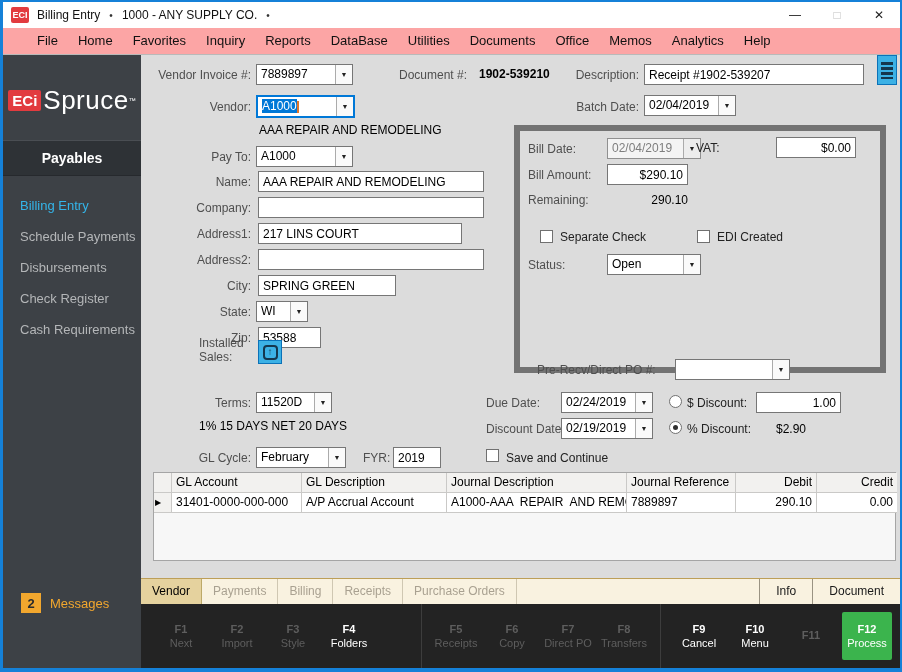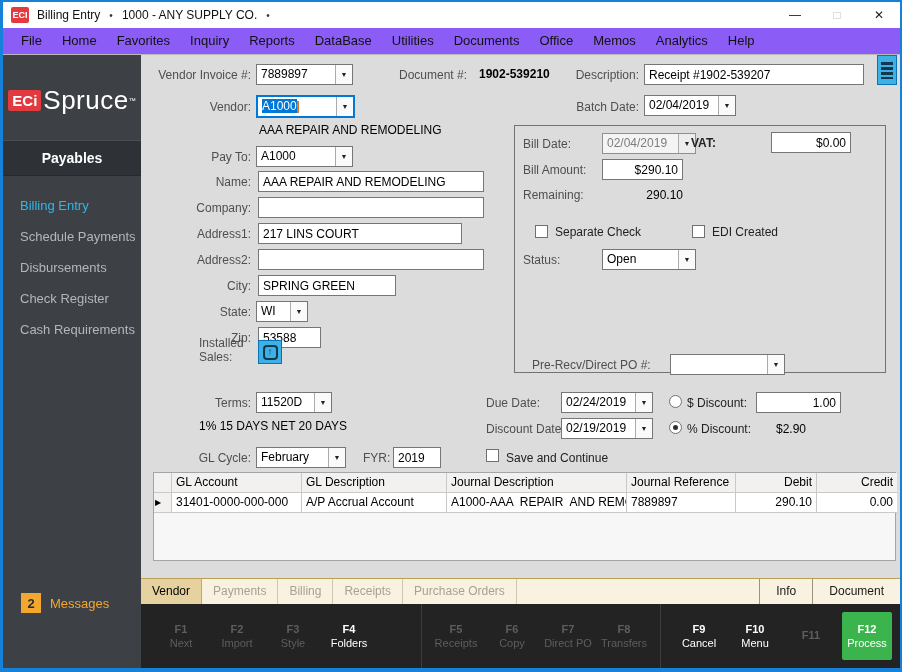--- a/index.html
+++ b/index.html
@@ -13,21 +13,21 @@
   
   .titlebar { height:26px; background:#fff; display:flex; align-items:center; padding-left:8px; flex:0 0 auto; }
   .tlogo { width:18px; height:16px; background:#e23b3f; color:#fff; font-size:9px; font-weight:bold;
            display:flex; align-items:center; justify-content:center; border-radius:2px; }
   .ttext { font-size:12px; color:#111; margin-left:8px; display:flex; gap:9px; align-items:center; }
   .tbullet { font-size:10px; color:#333; }
   .tspacer { flex:1; }
   .wbtn { width:42px; height:26px; display:flex; align-items:center; justify-content:center; font-size:12px; color:#222; }
   .wbtn.dim { color:#c3c3c3; }
   
-  .menubar { height:27px; background:#8b5cf6; display:flex; align-items:center; padding-left:8px;
+  .menubar { height:27px; background:#fca5a5; display:flex; align-items:center; padding-left:24px;
              border-bottom:1px solid #b9b9b9; flex:0 0 auto; }
   .menu-item { font-size:13px; color:#111; padding:0 10px; line-height:26px; }
   
   .app-body { flex:1; display:flex; min-height:0; }
   .sidebar { width:138px; background:#3d4146; position:relative; flex:0 0 auto; }
   .brand { margin-top:30px; display:flex; justify-content:center; align-items:center; }
   .brand-eci { background:#e23b3f; color:#fff; font-weight:bold; font-size:15px; padding:2px 4px; border-radius:2px; }
   .brand-name { color:#fff; font-size:26px; font-weight:400; letter-spacing:0.5px; margin-left:2px; }
   .brand-tm { color:#fff; font-size:7px; vertical-align:top; }
   .side-section { margin-top:24px; height:36px; background:#2e3236; border-top:1px solid #4a4e53;
@@ -54,21 +54,21 @@
   .combo-value { flex:1; font-size:12px; color:#000; padding:2px 0 0 4px; overflow:hidden; white-space:nowrap; }
   .combo-arrow { width:17px; display:flex; align-items:center; justify-content:center;
                  font-size:7px; color:#222; border-left:1px solid #ababab; background:#fafafa; }
   .combo.focused { border:2px solid #0078d7; height:23px; }
   .combo.focused .combo-value { padding-top:2px; }
   .sel-text { background:#0078d7; color:#fff; }
   .caret { display:inline-block; width:2px; height:12px; background:#e2762b; vertical-align:middle; }
   .combo.disabled { border-color:#909090; background:#f4f4f4; }
   .combo.disabled .combo-value { color:#7e7e7e; }
   .combo.disabled .combo-arrow { background:#ededed; }
-  .gbox { position:absolute; border:1px solid #737373; }
+  .gbox { position:absolute; border:6px solid #737373; }
   .cb { position:absolute; width:13px; height:13px; background:#fff; border:1px solid #707070; }
   .rb { position:absolute; width:13px; height:13px; border-radius:50%; background:#fff; border:1px solid #707070; }
   .rb.checked::after { content:""; position:absolute; left:3px; top:3px; width:5px; height:5px;
                        border-radius:50%; background:#2f2f2f; }
   .ibtn { position:absolute; width:24px; height:24px; background:#3cb1e5; border:1px solid #0b72b8;
           display:flex; align-items:center; justify-content:center; }
   .ibtn-glyph { width:15px; height:15px; border:2px solid #15374e; border-radius:4px; color:#15374e;
                 font-size:10px; font-weight:bold; display:flex; align-items:center; justify-content:center; line-height:1; }
   .listbtn { position:absolute; left:736px; top:0; width:20px; height:30px; background:#3cb1e5;
              border:1px solid #0b72b8; display:flex; align-items:center; justify-content:center; }
@@ -199,21 +199,21 @@
           <span class="combo-arrow">▼</span>
         </div>
         <div class="fstatic" style="left:118px;top:68px">AAA REPAIR AND REMODELING</div>
 
         <div class="gbox" style="left:373px;top:70px;width:372px;height:248px">
           <div class="flabel" style="left:8px;top:11px">Bill Date:</div>
           <div class="combo disabled" style="left:87px;top:7px;width:94px">
             <span class="combo-value">02/04/2019</span>
             <span class="combo-arrow">▼</span>
           </div>
-          <div class="flabel" style="left:176px;top:10px;font-weight:bold;color:#222">VAT:</div>
+          <div class="flabel" style="left:176px;top:10px;font-weight:normal;color:#222">VAT:</div>
           <input class="tfield num" style="left: 256px; top: 6px; width: 80px;" value="$0.00">
           <div class="flabel" style="left:8px;top:37px">Bill Amount:</div>
           <input class="tfield num" style="left: 87px; top: 33px; width: 81px;" value="$290.10">
           <div class="flabel" style="left:8px;top:62px">Remaining:</div>
           <div class="fstatic" style="left:87px;top:62px;width:81px;text-align:right">290.10</div>
           <div class="cb" style="left:20px;top:99px"></div>
           <div class="flabel" style="left:40px;top:99px;color:#222">Separate Check</div>
           <div class="cb" style="left:177px;top:99px"></div>
           <div class="flabel" style="left:197px;top:99px;color:#222">EDI Created</div>
           <div class="flabel" style="left:8px;top:127px">Status:</div>

